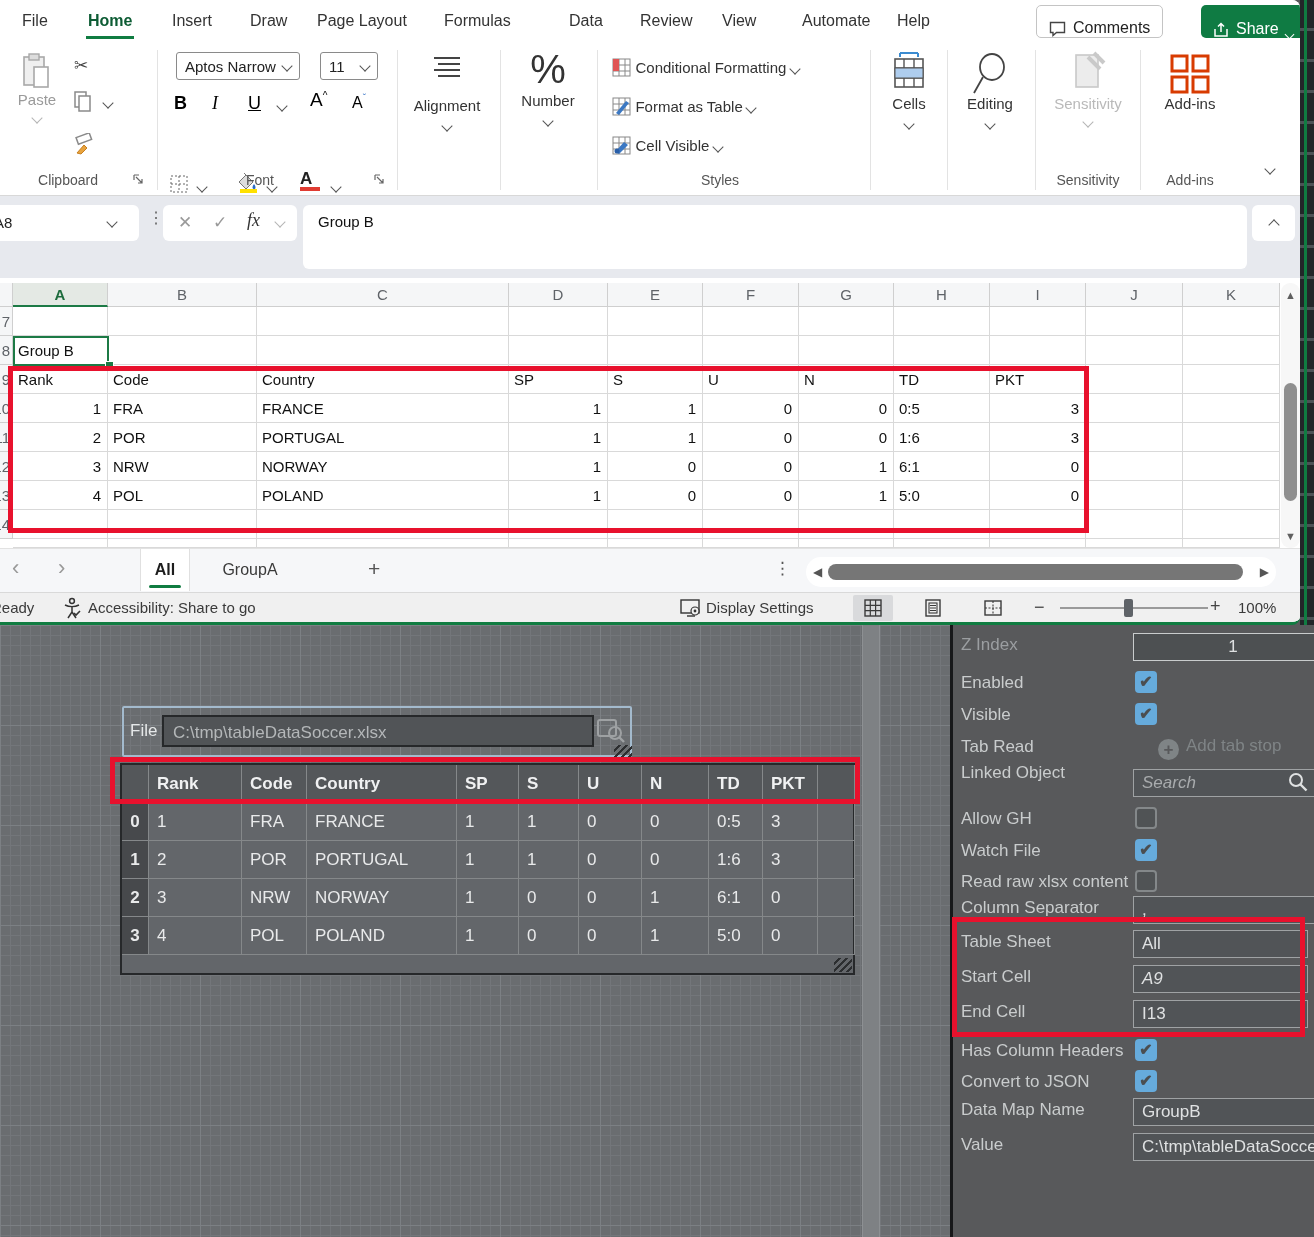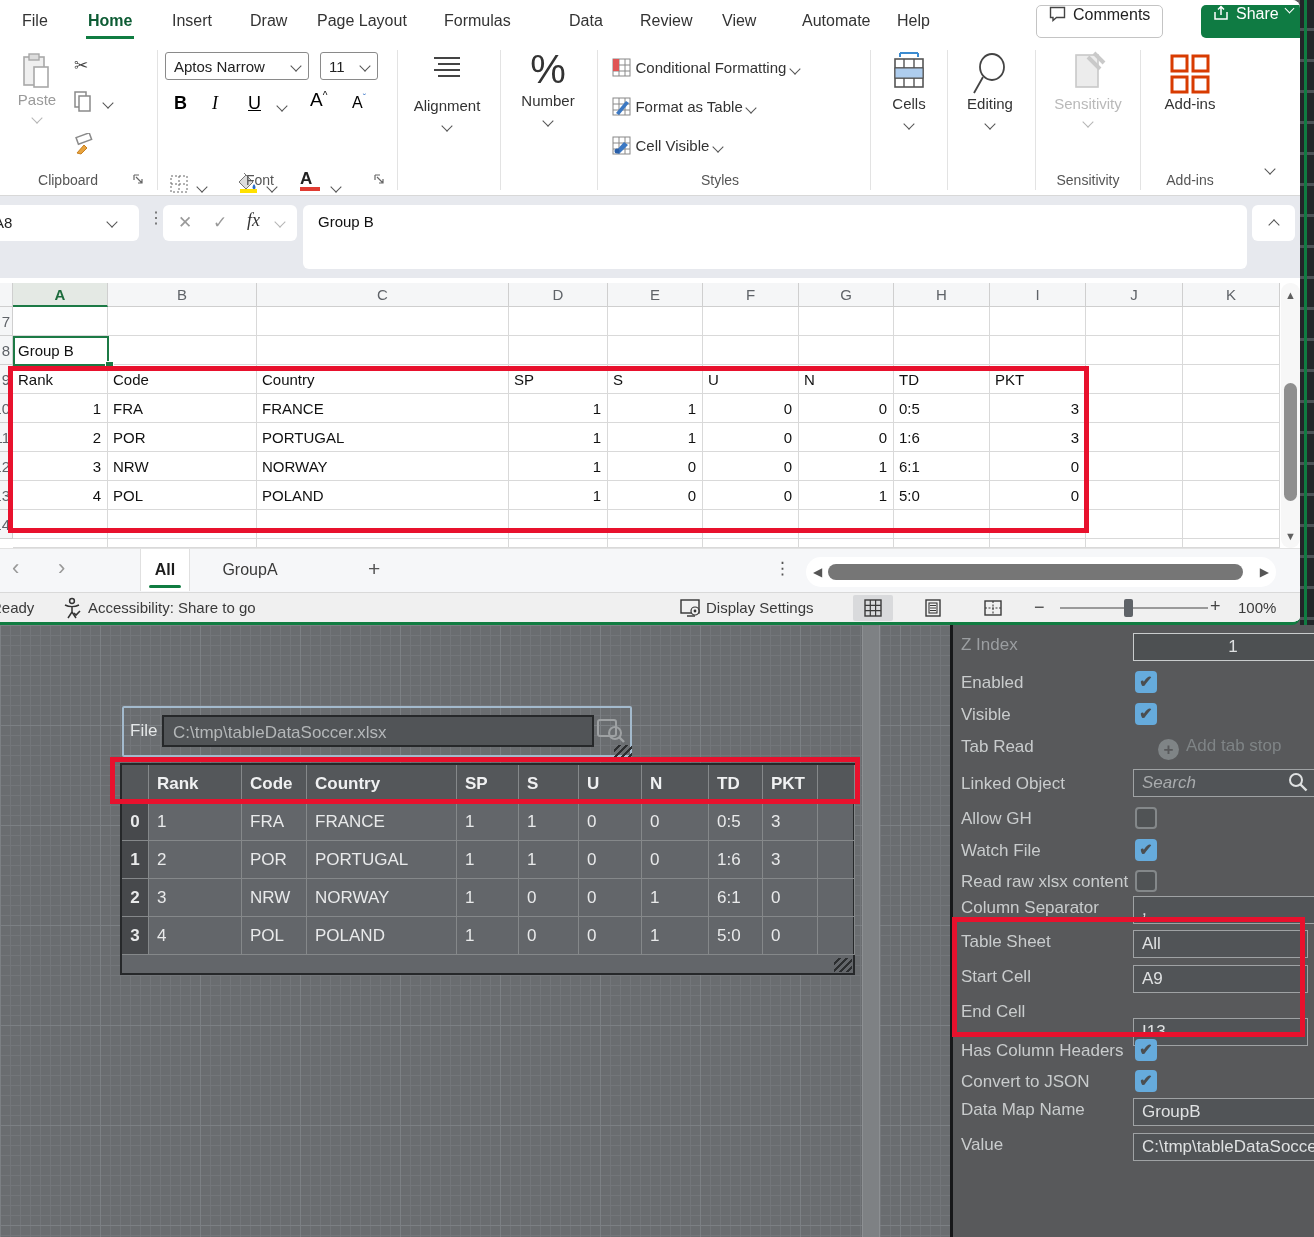--- a/index.html
+++ b/index.html
@@ -11,21 +11,21 @@
     border-bottom:3px solid #107c41;border-radius:0 8px 8px 0;z-index:5;overflow:hidden}
   #right-strip{left:1300px;top:0;width:14px;height:625px;background:#232629;z-index:4}
   #right-strip .green{position:absolute;left:4px;top:0;width:3px;height:625px;background:#107c41}
   #right-strip .ticks{position:absolute;left:0;top:0;width:14px;height:625px;
     background:repeating-linear-gradient(180deg,transparent 0 28px,#4d5256 28px 31px)}
   
   .menu-bar{left:0;top:0;width:1300px;height:45px;background:#fff}
   .mtab{position:absolute;top:8px;font-size:16px;color:#333;padding:4px 2px;cursor:default}
   .mtab.active{font-weight:bold;color:#0d5c34}
   .mtab.active::after{content:"";position:absolute;left:0;right:0;bottom:-5px;height:3px;background:#107c41}
-  .pill-btn{position:absolute;top:5px;height:33px;border-radius:5px;display:flex;align-items:flex-start;
+  .pill-btn{position:absolute;top:5px;height:33px;border-radius:5px;display:flex;align-items:flex-end;
     font-size:16px;padding:0 12px;box-sizing:border-box}
   #comments-btn{left:1036px;background:#fff;border:1px solid #c4c4c4;color:#222;gap:7px}
   #share-btn{left:1201px;background:#0f7b43;color:#fff;gap:7px}
   
   .ribbon{left:0;top:45px;width:1300px;height:150px;background:#fff;border-bottom:1px solid #d8d8d8}
   .rsep{position:absolute;top:5px;width:1px;height:140px;background:#e3e3e3}
   .rlabel{position:absolute;top:127px;font-size:14px;color:#555;width:120px;text-align:center}
   .rtext{font-size:15px;color:#333}
   .gray{color:#9a9a9a}
   .chv{display:inline-block;width:7px;height:7px;border-right:1.6px solid #555;
@@ -151,21 +151,21 @@
           <rect x="3" y="2" width="14" height="7" fill="#fff" stroke="#8a8a8a" stroke-width="1.5" transform="rotate(-20 10 6)"></rect>
           <path d="M10 12l3 3-6 6-4-1z" fill="#e8a33d" stroke="#c77f1f"></path>
         </svg>
     </span>
     <div class="rlabel" style="left:8px">Clipboard</div>
     <svg class="abs" style="left:133px;top:129px" width="11" height="11" viewBox="0 0 11 11">
         <path d="M1 1v5M1 1h5M3 3l6 6M9 5v4h-4" stroke="#666" fill="none" stroke-width="1.2"></path>
       </svg>
     <div class="rsep" style="left:157px"></div>
 
-    <div class="combo" style="left:165px;top:7px;width:144px">
+    <div class="combo" style="left:176px;top:7px;width:124px">
       <span>Aptos Narrow</span>
         <span class="chv"></span>
     </div>
     <div class="combo" style="left:320px;top:7px;width:58px">
       <span>11</span>
         <span class="chv"></span>
     </div>
     <span class="abs" style="left:174px;top:48px;font-weight:bold;font-size:18px">B</span>
     <span class="abs" style="left:212px;top:48px;font-style:italic;font-size:18px;font-family:'Liberation Serif',serif">I</span>
     <span class="abs" style="left:248px;top:48px;text-decoration:underline;font-size:18px">U</span>
@@ -579,40 +579,40 @@
 
 <div id="props-panel" class="abs">
     <div class="plabel dim" style="top: 10px;">Z Index</div>
     <div class="pinput" style="left: 180px; top: 8px; width: 200px; height: 28px; line-height: 26px; text-align: center; background: rgb(77, 80, 82); border-color: rgb(201, 204, 205);">1</div>
     <div class="plabel" style="top: 48px;">Enabled</div>
     <div class="cb on" style="left: 182px; top: 46px;">✔</div>
     <div class="plabel" style="top: 80px;">Visible</div>
     <div class="cb on" style="left: 182px; top: 78px;">✔</div>
     <div class="plabel" style="top: 112px;">Tab Read</div>
     <div style="position: absolute; left: 205px; top: 111px; color: rgb(127, 132, 134); font-size: 17px;"><span style="display:inline-block;width:21px;height:21px;border-radius:50%;background:#7f8486;color:#58595b;text-align:center;line-height:21px;font-weight:bold;margin-right:7px;vertical-align:-4px">+</span>Add tab stop</div>
-    <div class="plabel" style="top: 149px;">Linked Object</div>
+    <div class="plabel" style="top: 138px;">Linked Object</div>
     <div class="pinput" style="left: 180px; top: 144px; width: 190px; height: 28px; line-height: 26px; font-style: italic; color: rgb(168, 171, 173);">Search</div>
     <div style="position: absolute; left: 335px; top: 147px;"><svg width="20" height="20" viewBox="0 0 20 20">
         <circle cx="8" cy="8" r="6" fill="none" stroke="#dfe1e2" stroke-width="2"></circle>
         <path d="M12.5 12.5l6 6" stroke="#dfe1e2" stroke-width="2.4"></path>
       </svg></div>
     <div class="plabel" style="top: 184px;">Allow GH</div>
     <div class="cb off" style="left: 182px; top: 182px;"></div>
     <div class="plabel" style="top: 216px;">Watch File</div>
     <div class="cb on" style="left: 182px; top: 214px;">✔</div>
     <div class="plabel" style="top: 247px;">Read raw xlsx content</div>
     <div class="cb off" style="left: 182px; top: 245px;"></div>
     <div class="plabel" style="top: 273px;">Column Separator</div>
     <div class="pinput" style="left: 180px; top: 271px; width: 200px; height: 28px; line-height: 26px;">,</div>
     <div class="plabel" style="top: 307px;">Table Sheet</div>
     <div class="pinput" style="left: 180px; top: 305px; width: 175px; height: 28px; line-height: 26px;">All</div>
     <div class="plabel" style="top: 342px;">Start Cell</div>
-    <div class="pinput" style="left: 180px; top: 340px; width: 175px; height: 28px; line-height: 26px;">A9</div>
+    <div class="pinput" style="left: 180px; top: 340px; width: 175px; height: 28px; line-height: 26px; font-style: italic;">A9</div>
     <div class="plabel" style="top: 377px;">End Cell</div>
-    <div class="pinput" style="left: 180px; top: 393px; width: 175px; height: 28px; line-height: 26px;">I13</div>
+    <div class="pinput" style="left: 180px; top: 375px; width: 175px; height: 28px; line-height: 26px;">I13</div>
     <div class="plabel" style="top: 416px;">Has Column Headers</div>
     <div class="cb on" style="left: 182px; top: 414px;">✔</div>
     <div class="plabel" style="top: 447px;">Convert to JSON</div>
     <div class="cb on" style="left: 182px; top: 445px;">✔</div>
     <div class="plabel" style="top: 475px;">Data Map Name</div>
     <div class="pinput" style="left: 180px; top: 473px; width: 200px; height: 28px; line-height: 26px;">GroupB</div>
     <div class="plabel" style="top: 510px;">Value</div>
     <div class="pinput" style="left: 180px; top: 508px; width: 200px; height: 28px; line-height: 26px;">C:\tmp\tableDataSoccer.xlsx</div>
   </div>
 <div class="red-rect" style="left:952px;top:917px;width:353px;height:120px"></div>

